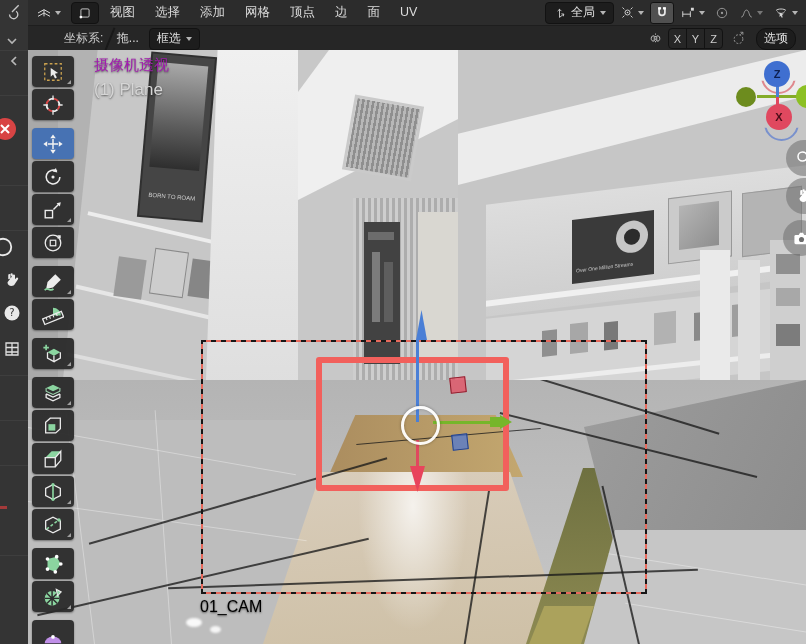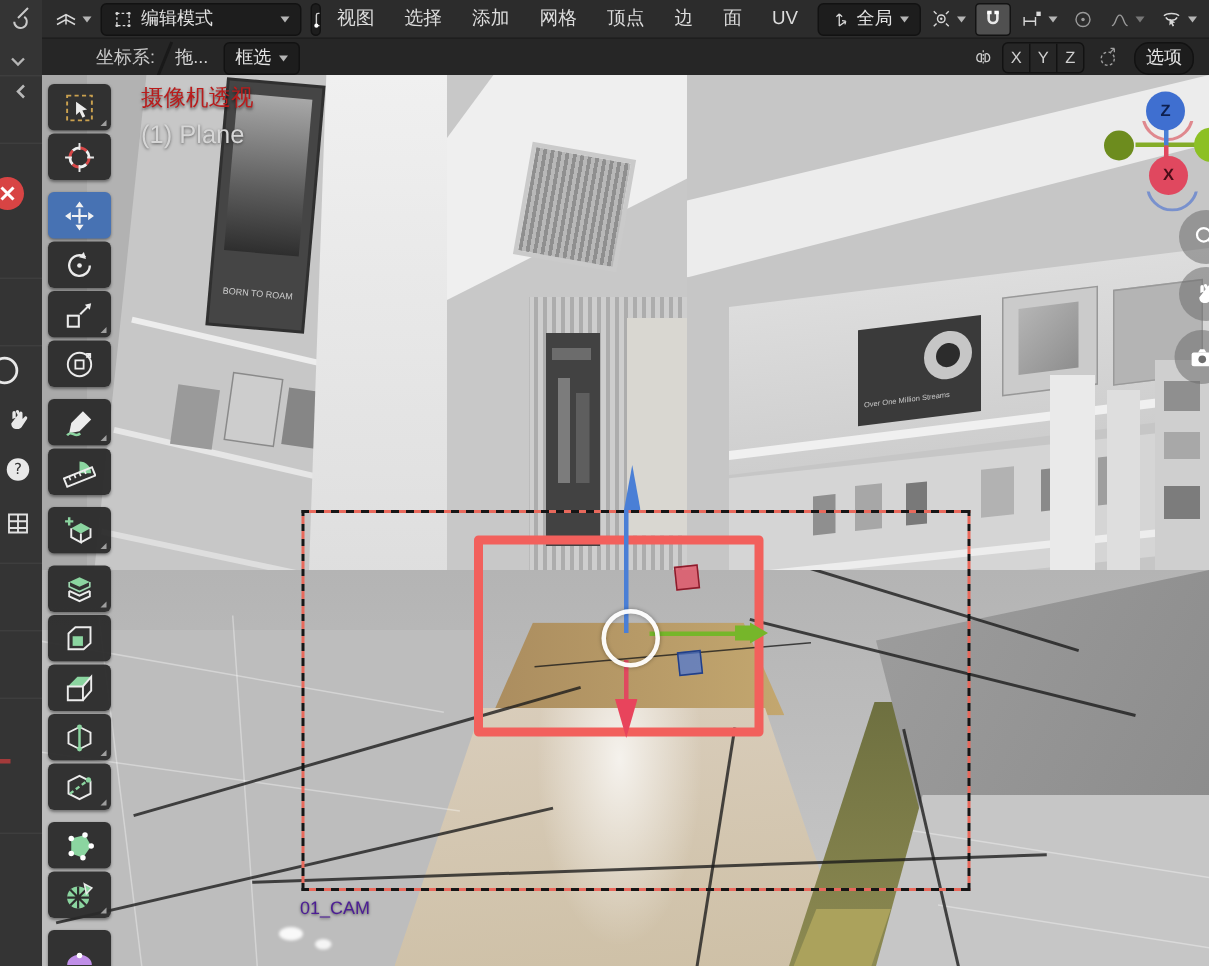--- a/index.html
+++ b/index.html
@@ -40,21 +40,21 @@
   
   #toolbar{position:absolute;left:4px;top:6px;width:44px;z-index:40;}
   .tbtn{position:relative;width:42px;height:31px;margin-bottom:2px;background:rgba(42,42,42,.95);
         border-radius:4px;display:flex;align-items:center;justify-content:center;
         box-shadow:0 1px 2px rgba(0,0,0,.4);}
   .tbtn.active{background:#4772b3;}
   .tbtn .sub{position:absolute;right:3px;bottom:3px;width:0;height:0;
         border-left:4px solid transparent;border-bottom:4px solid #9f9f9f;}
   .tgap{height:6px;}
   
-  .vptext{position:absolute;color:#b91c1c;text-shadow:0 1px 2px rgba(0,0,0,.55);z-index:30;}
+  .vptext{position:absolute;color:#a21caf;text-shadow:0 1px 2px rgba(0,0,0,.55);z-index:30;}
   
   .camedge{position:absolute;z-index:25;}
   .camH{height:2px;background:repeating-linear-gradient(90deg,#161616 0 5px,#e8695c 5px 10px);}
   .camV{width:2px;background:repeating-linear-gradient(0deg,#161616 0 5px,#e8695c 5px 10px);}
   
   #redrect{position:absolute;left:288px;top:307px;width:193px;height:134px;border:6px solid #f2605c;
         border-radius:3px;box-sizing:border-box;z-index:26;}
   
   .gz{position:absolute;z-index:32;}
   
@@ -124,32 +124,20 @@
   <div style="position:absolute;left:0;top:506px;width:7px;height:3px;background:#a33a3a"></div>
 </div>
 
 <div id="header">
   <div id="row1">
     <div class="iconbtn">
       <svg width="16" height="16" viewBox="0 0 24 24">
             <path d="M3 17l9-5 9 5M3 12l9-5 9 5M12 7v10" stroke="#d8d8d8" stroke-width="1.5" fill="none"></path>
           </svg>
       <span class="chev"></span>
-    </div>
-    <div class="pill" style="min-width:118px">
-      <svg width="14" height="14" viewBox="0 0 24 24">
-            <rect x="5" y="5" width="14" height="14" stroke="#d8d8d8" stroke-dasharray="3 2.4" fill="none" stroke-width="1.5"></rect>
-            <circle cx="5" cy="5" r="1.7" fill="#d8d8d8"></circle>
-            <circle cx="19" cy="5" r="1.7" fill="#d8d8d8"></circle>
-            <circle cx="5" cy="19" r="1.7" fill="#d8d8d8"></circle>
-            <circle cx="19" cy="19" r="1.7" fill="#d8d8d8"></circle>
-          </svg>
-      <span>编辑模式</span>
-      <span class="spacer"></span>
-          <span class="chev"></span>
     </div>
     <div class="segGroup" style="margin-left:4px">
       <div class="seg">
         <svg width="14" height="14" viewBox="0 0 24 24">
               <rect x="5" y="5" width="14" height="14" rx="2" stroke="#cfcfcf" fill="none" stroke-width="1.6"></rect>
               <circle cx="5" cy="19" r="2.4" fill="#fff"></circle>
             </svg>
       </div>
 
     </div>
@@ -341,21 +329,21 @@
     <div class="mesh" style="left:592px;top:104px;width:1.5px;height:165px;transform:rotate(-13deg)"></div>
 
     <div class="abs" style="left:158px;top:238px;width:16px;height:9px;border-radius:50%;background:rgba(255,255,255,.9);filter:blur(1px)"></div>
     <div class="abs" style="left:182px;top:246px;width:11px;height:7px;border-radius:50%;background:rgba(255,255,255,.85);filter:blur(1px)"></div>
   </div>
 
   <div class="camedge camH" style="left:173px;top:290px;width:446px"></div>
   <div class="camedge camH" style="left:173px;top:542px;width:446px"></div>
   <div class="camedge camV" style="left:173px;top:290px;height:254px"></div>
   <div class="camedge camV" style="left:617px;top:290px;height:254px"></div>
-  <div class="vptext" style="left:172px;top:548px;font-size:12px;color:#4c1d95">01_CAM</div>
+  <div class="vptext" style="left:172px;top:548px;font-size:16px;color:#000000">01_CAM</div>
 
   <div id="redrect"></div>
 
   <div class="gz" style="left:388px;top:260px;width:11px;height:30px">
     <svg width="11" height="30" viewBox="0 0 11 30">
           <path d="M5.5 0L11 30H0z" fill="#4a7fd6"></path>
         </svg>
   </div>
   <div class="gz" style="left:388px;top:290px;width:2.5px;height:82px;background:#4a7fd6"></div>
   <div class="gz" style="left:405px;top:371px;width:58px;height:2.5px;background:#76b62a"></div>

